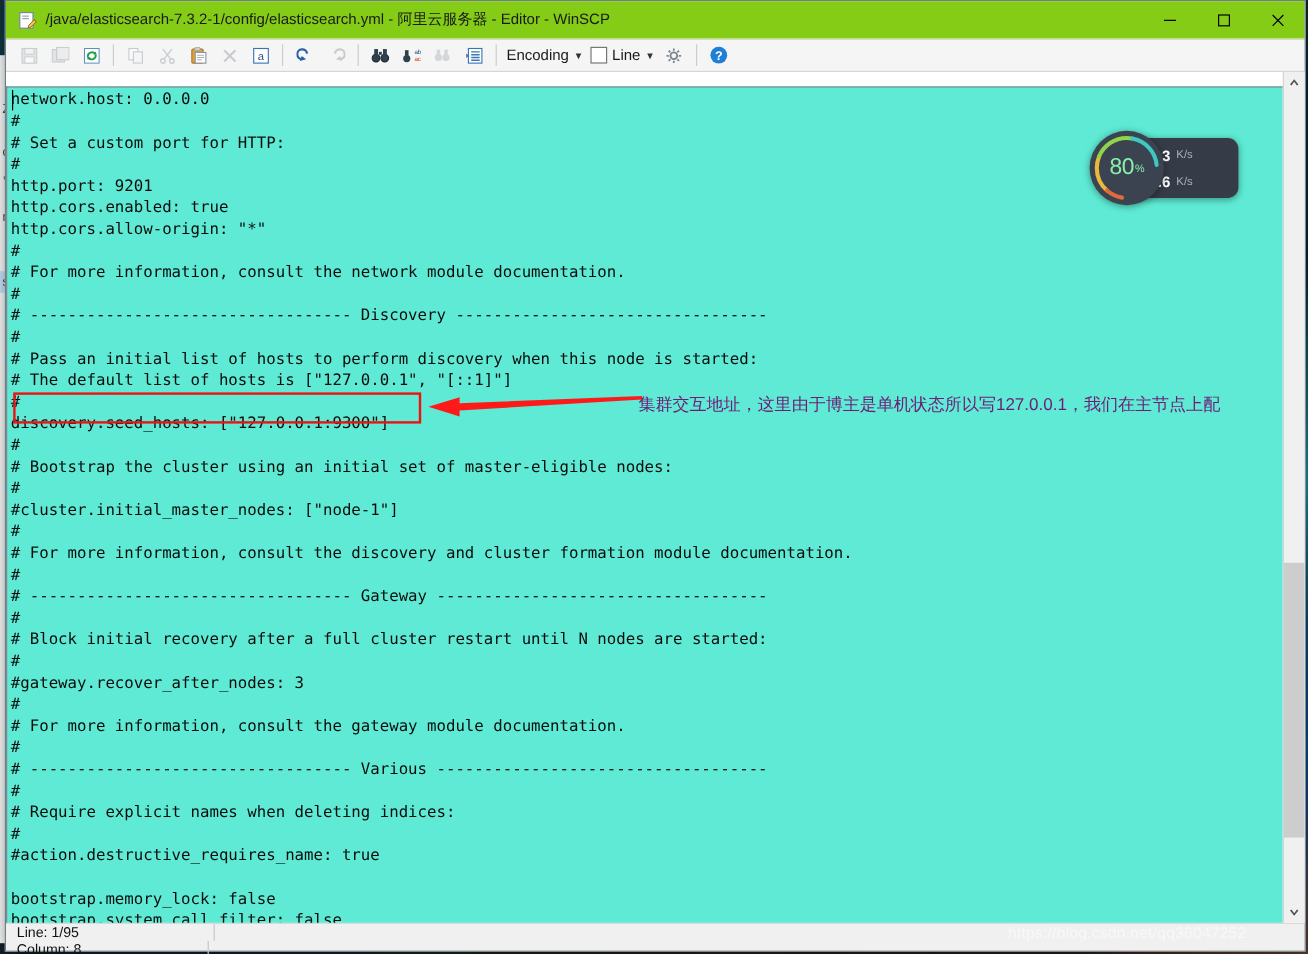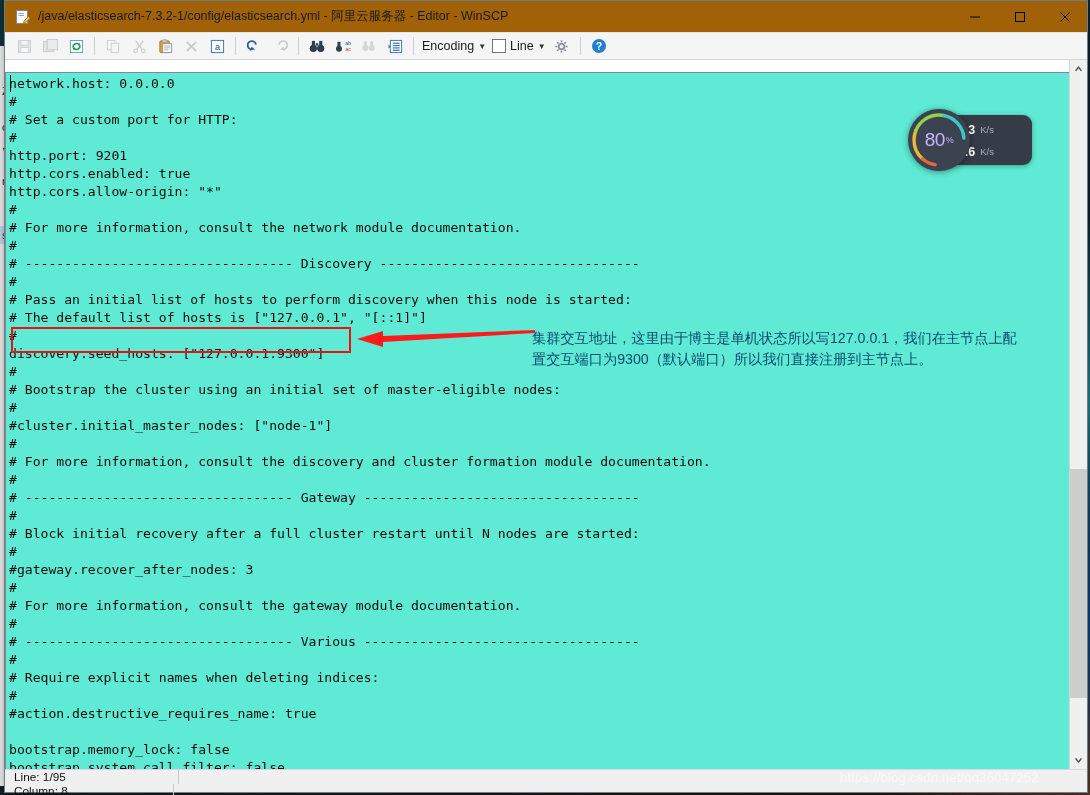--- a/index.html
+++ b/index.html
@@ -43,21 +43,21 @@
     left: 4px; top: 0px; width: 1082px; height: 791px;
     background: #f0f0f0;
     border: 1px solid #6f7f86;
     box-shadow: 0 2px 14px rgba(0,0,0,0.45);
     display: flex; flex-direction: column;
   }
 
   
   #titlebar {
     height: 31px; min-height: 31px;
-    background: #a16207;
+    background: #84cc16;
     display: flex; align-items: center;
     border-bottom: 1px solid #e6e6e6;
     position: relative;
   }
   #titlebar .tb-icon {
     margin-left: 10px; margin-right: 7px;
     width: 16px; height: 16px; flex: none;
     display: flex; align-items: center; justify-content: center;
     font-size: 13px;
   }
@@ -162,21 +162,21 @@
     border: 2px solid #ee1111; pointer-events: none;
     box-sizing: border-box;
   }
   #redarrow {
     position: absolute; left: 352px; top: 327px;
     width: 178px; height: 22px; pointer-events: none;
   }
   #annotation {
     position: absolute; left: 527px; top: 327px;
     width: 552px;
-    color: #0c4a6e;
+    color: #701a75;
     font-family: "Liberation Sans", sans-serif;
     font-size: 14.2px;
     line-height: 21px;
     pointer-events: none;
   }
   #annotation div { white-space: nowrap; }
 
   
   #netmon {
     position: absolute; left: 903px; top: 108px;
@@ -202,21 +202,21 @@
   #netmon .row .unit { color: #aab2bd; font-size: 9.5px; }
   #netmon .dial {
     position: absolute; left: 0; top: 0; width: 62px; height: 62px;
     border-radius: 50%;
     background: #3b4250;
     box-shadow: 0 1px 6px rgba(0,0,0,0.4);
   }
   #netmon .dial .pct {
     position: absolute; inset: 0;
     display: flex; align-items: center; justify-content: center;
-    color: #c4b5fd; font-size: 19px; letter-spacing: -0.5px;
+    color: #86efac; font-size: 19px; letter-spacing: -0.5px;
   }
   #netmon .dial .pct sub {
     font-size: 9px; vertical-align: baseline; margin-left: 1px; bottom: 0;
   }
 
   
   #watermark {
     position: absolute; left: 840px; top: 770px;
     color: rgba(255,255,255,0.55);
     font-size: 13px;
@@ -490,21 +490,20 @@
     <div class="st-cell" style="width:150px">Character: 20 (0x23)</div>
     <div class="st-cell"></div>
   </div>
 
   <div id="redbox"></div>
   <svg id="redarrow" viewBox="0 0 178 22">
     <path d="M0 11 L26 3 L26 8 L178 2 L178 5 L26 14 L26 19 Z" fill="#ff1a1a"></path>
   </svg>
   <div id="annotation">
     <div>集群交互地址，这里由于博主是单机状态所以写127.0.0.1，我们在主节点上配</div>
-    <div>置交互端口为9300（默认端口）所以我们直接注册到主节点上。</div>
   </div>
 
   <div id="netmon">
     <div class="panel"></div>
     <div class="row up">
       <span class="ar u">▲</span>
       <span class="val">1.3</span>
       <span class="unit">K/s</span>
     </div>
     <div class="row down">

